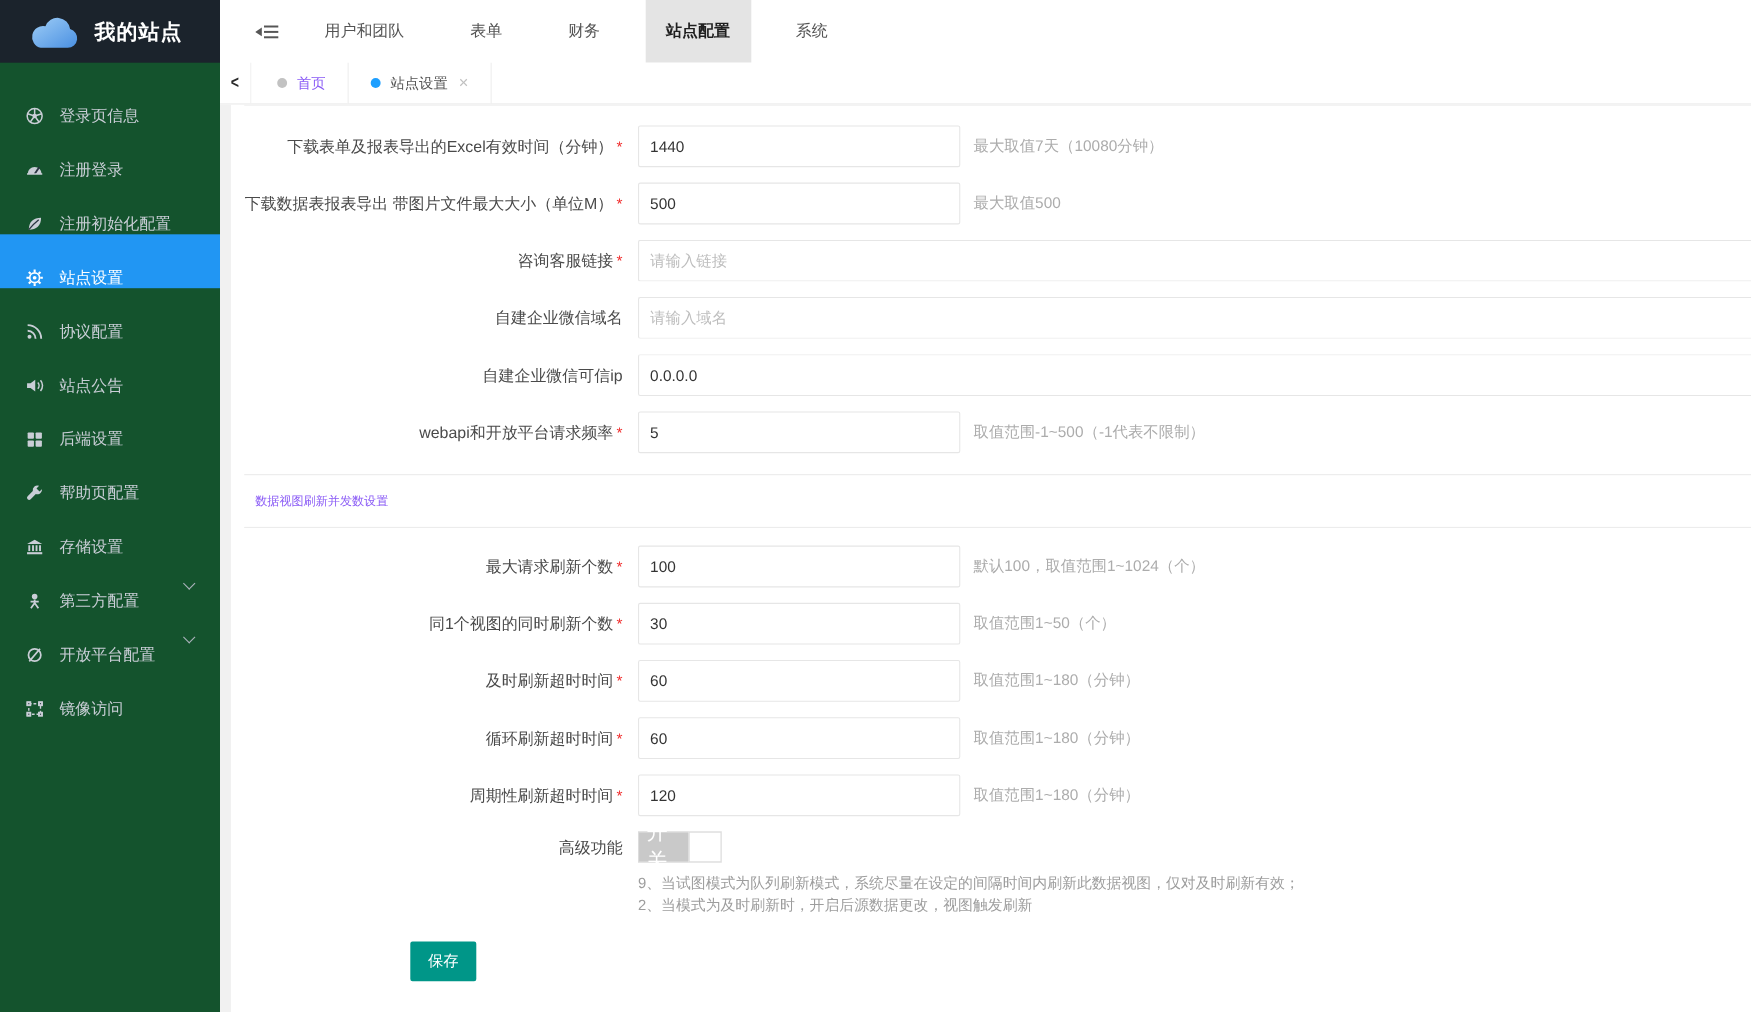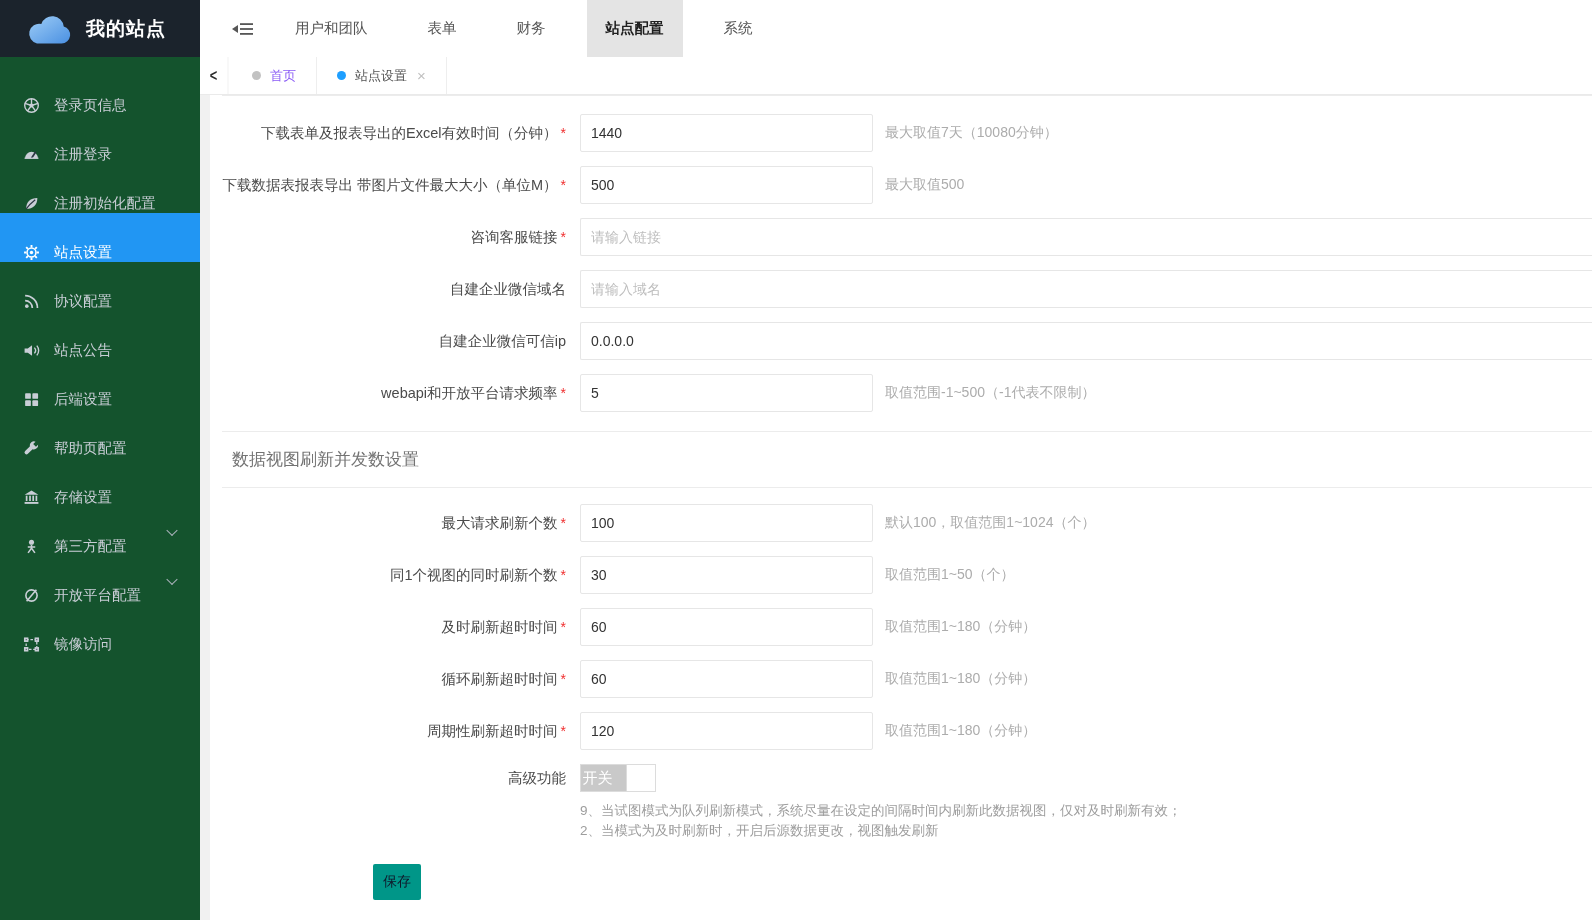--- a/index.html
+++ b/index.html
@@ -44,29 +44,29 @@
   .form-wrap { margin-left:12px; border-top:1px solid #ececec; padding-top:18px; }
 
   .frow { display:flex; align-items:center; height:38px; margin-bottom:14px; }
   .flabel { width:358px; padding-right:14px; text-align:right; font-size:14.5px; color:#4a4a4a; flex-shrink:0; }
   .req { color:#f02e2e; margin-left:3px; font-size:14px; }
   .finput { width:293px; height:38px; border:1px solid #e6e6e6; border-radius:2px; padding:0 10px; font-size:14px; color:#333; outline:none; flex-shrink:0; }
   .finput.wide { flex:1; width:auto; border-right:none; border-radius:2px 0 0 2px; }
   .finput::placeholder { color:#bebebe; }
   .fhint { margin-left:12px; color:#acacac; font-size:14px; white-space:nowrap; }
 
-  .section-title { margin-top:19px; margin-bottom:16px; border-top:1px solid #ececec; border-bottom:1px solid #ececec; padding:16px 0 16px 10px; font-size:17px; color:#737373; }
+  .section-title { margin-top:19px; margin-bottom:16px; border-top:1px solid #ececec; border-bottom:1px solid #ececec; padding:16px 0 16px 10px; font-size:11px; color:#8b5cf6; }
 
   .frow-toggle { display:flex; align-items:center; margin-top:8px; height:28px; }
   .switch { width:76px; height:28px; background:#c9c9c9; border:1px solid #dcdcdc; position:relative; display:flex; align-items:center; cursor:pointer; flex-shrink:0; }
-  .switch-text { width:33px; text-align:center; color:#fff; font-size:15px; }
+  .switch-text { width:33px; text-align:center; color:#fff; font-size:19px; }
   .switch-knob { position:absolute; right:-1px; top:-1px; bottom:-1px; width:30px; background:#fff; border:1px solid #dcdcdc; }
 
   .notes { margin-left:358px; margin-top:9px; color:#9d9d9d; font-size:13.5px; line-height:19.5px; }
-  .save-btn { display:block; margin:24px 0 0 151px; width:48px; height:36px; background:#009688; color:#0f172a; border:none; font-size:14px; border-radius:2px; cursor:pointer; }
+  .save-btn { display:block; margin:24px 0 0 151px; width:60px; height:36px; background:#009688; color:#ffffff; border:none; font-size:14px; border-radius:2px; cursor:pointer; }
 </style>
 </head>
 <body>
 
 <aside class="sidebar">
   <div class="logo">
     <svg viewBox="0 0 72 48">
       <defs>
           <linearGradient id="cg" x1="0" y1="0" x2="1" y2="1">
         <stop offset="0" stop-color="#9ecdf6"></stop>

